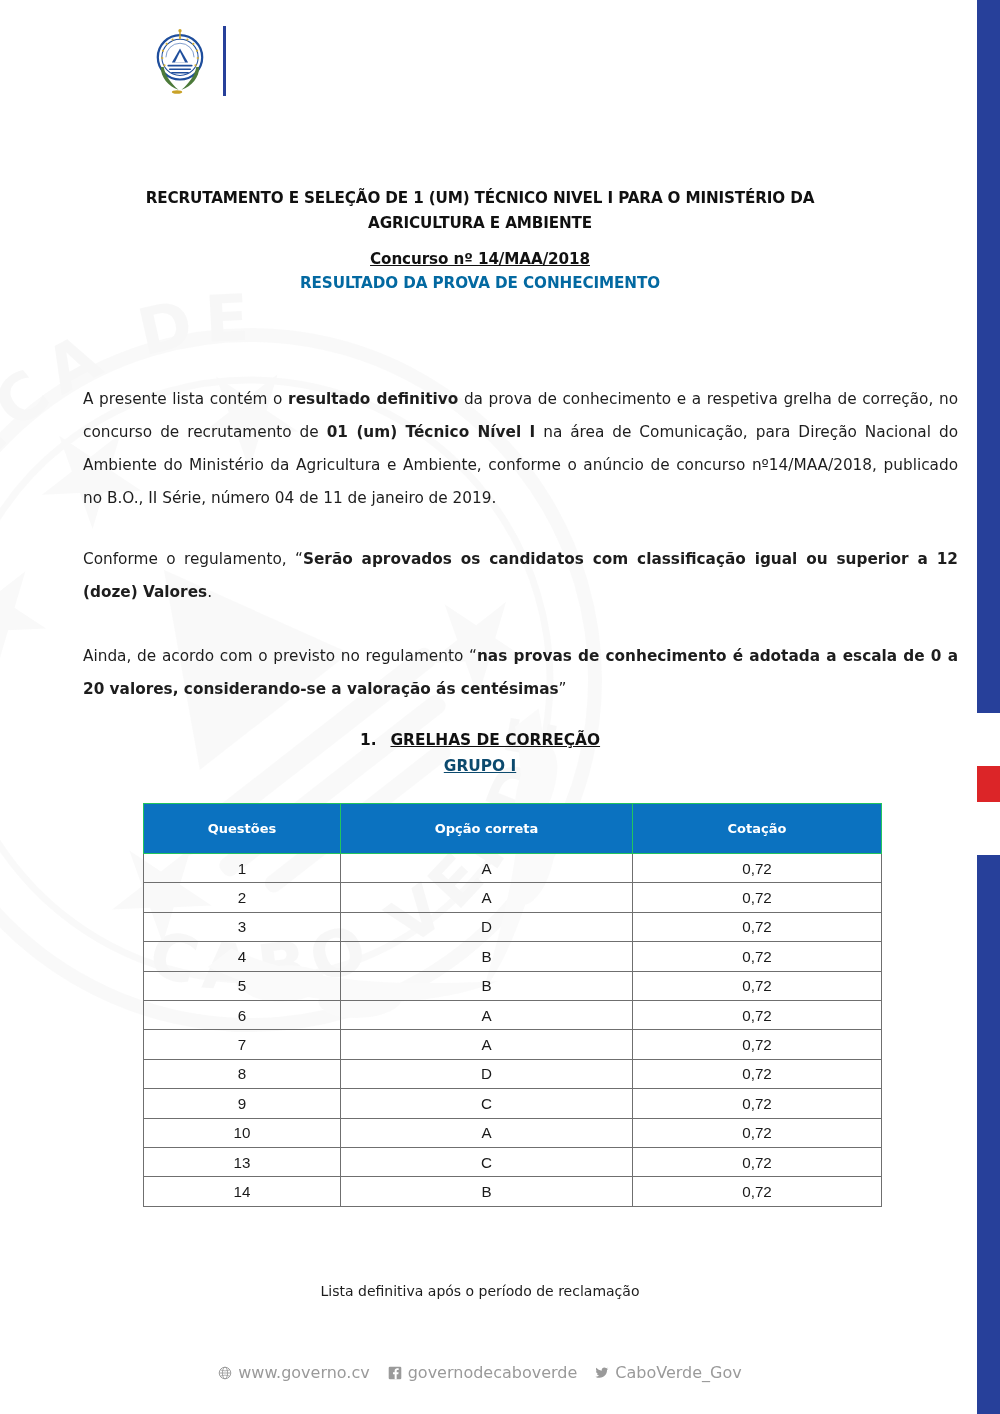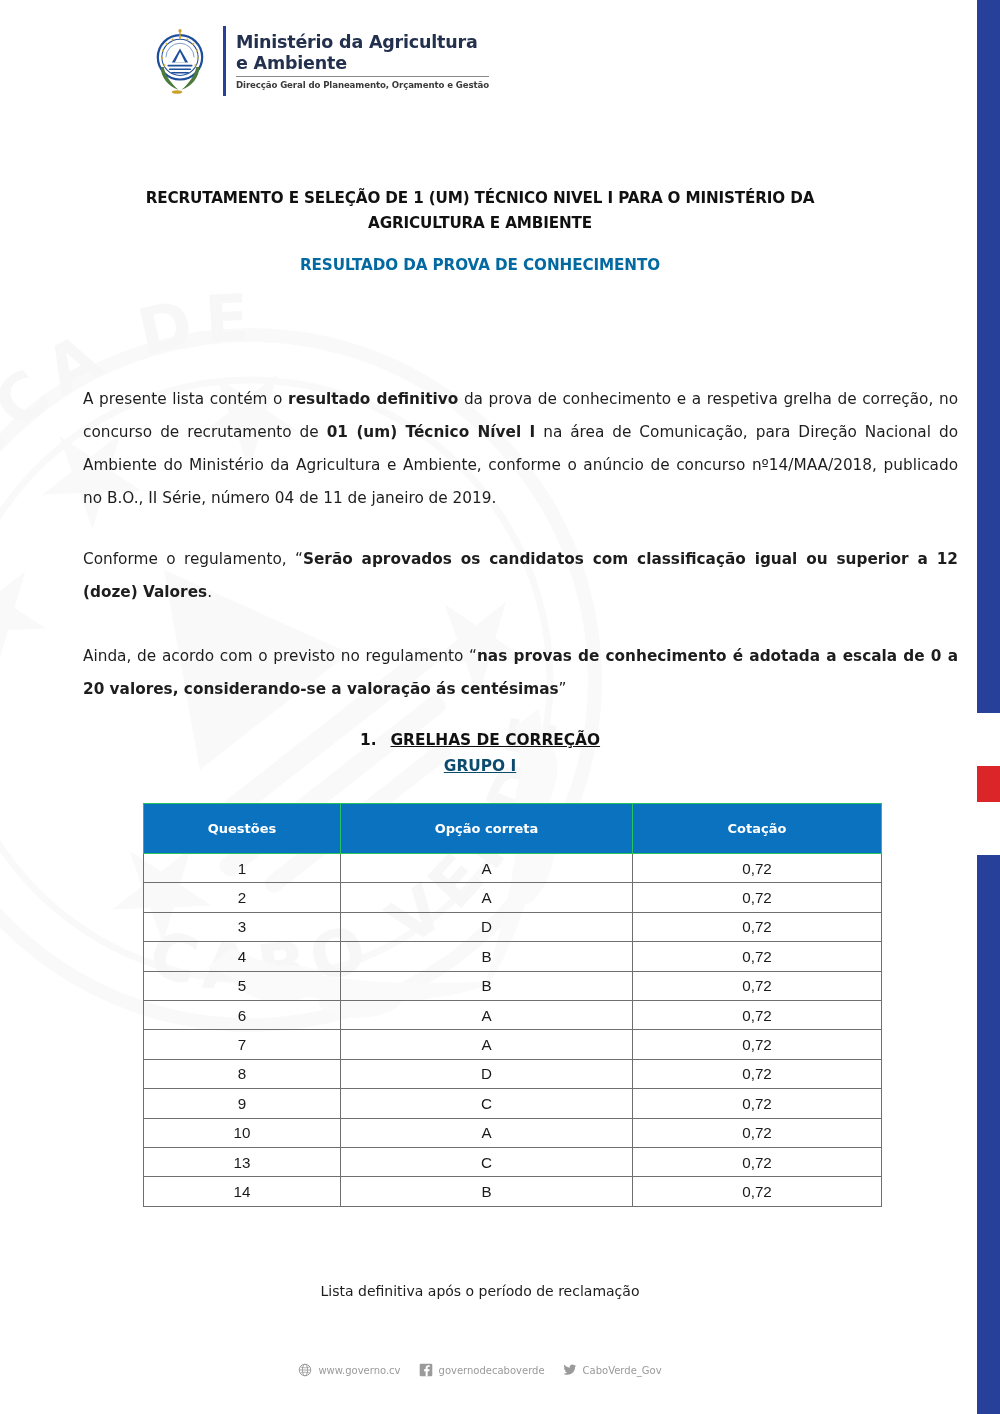--- a/index.html
+++ b/index.html
@@ -251,21 +251,21 @@
     justify-content: center;
     align-items: center;
     gap: 8px;
     z-index: 2;
   }
   .footer-item {
     display: flex;
     align-items: center;
     gap: 6px;
     font-family: "DejaVu Sans", sans-serif;
-    font-size: 10px;
+    font-size: 16px;
     color: #9a9a9a;
     margin-right: 10px;
     text-align: center;
   }
   .footer-item:last-child { margin-right: 0; }
   .fico { width: 14px; height: 14px; display: block; }
 </style>
 </head>
 <body>
 
@@ -350,37 +350,33 @@
 
       <g fill="#4c7a3a">
         <path d="M 24,58 C 24,72 34,84 48,89 C 38,80 30,70 28,58 Z"></path>
         <path d="M 76,58 C 76,72 66,84 52,89 C 62,80 70,70 72,58 Z"></path>
       </g>
       <g fill="#c9a227">
         <ellipse cx="46" cy="92" rx="7" ry="2.4"></ellipse>
       </g>
     </svg>
     <div class="header-rule"></div>
-    <div class="header-text">
-      <div class="min-line1">Ministério da Agricultura</div>
-      <div class="min-line2">e Ambiente</div>
-      <div class="min-sub">Direcção Geral do Planeamento, Orçamento e Gestão</div>
-    </div>
   </div>
 
   <div class="content">
 
     <div class="title-block">
       <div class="doc-title">
         <span>RECRUTAMENTO E SELEÇÃO DE 1 (UM) TÉCNICO NIVEL I PARA O MINISTÉRIO DA</span><br>
         <span>AGRICULTURA E AMBIENTE</span>
       </div>
     </div>
 
     <div class="subtitle-block">
+      <div class="concurso">Concurso nº 14/MAA/2018</div>
       <div class="resultado">RESULTADO DA PROVA DE CONHECIMENTO</div>
     </div>
 
     <p class="para p1"><span>A presente lista contém o </span><b>resultado definitivo</b><span> da prova de conhecimento e a respetiva grelha de correção, no concurso de recrutamento de </span><b>01 (um) Técnico Nível I</b><span> na área de Comunicação, para Direção Nacional do Ambiente do Ministério da Agricultura e Ambiente, conforme o anúncio de concurso nº14/MAA/2018, publicado no B.O., II Série, número 04 de 11 de janeiro de 2019.</span></p>
 
     <p class="para p2"><span>Conforme o regulamento, “</span><b>Serão aprovados os candidatos com classificação igual ou superior a 12 (doze) Valores</b><span>.</span></p>
 
     <p class="para p3"><span>Ainda, de acordo com o previsto no regulamento “</span><b>nas provas de conhecimento é adotada a escala de 0 a 20 valores, considerando-se a valoração ás centésimas</b><span>”</span></p>
 
     <div class="section-head">

